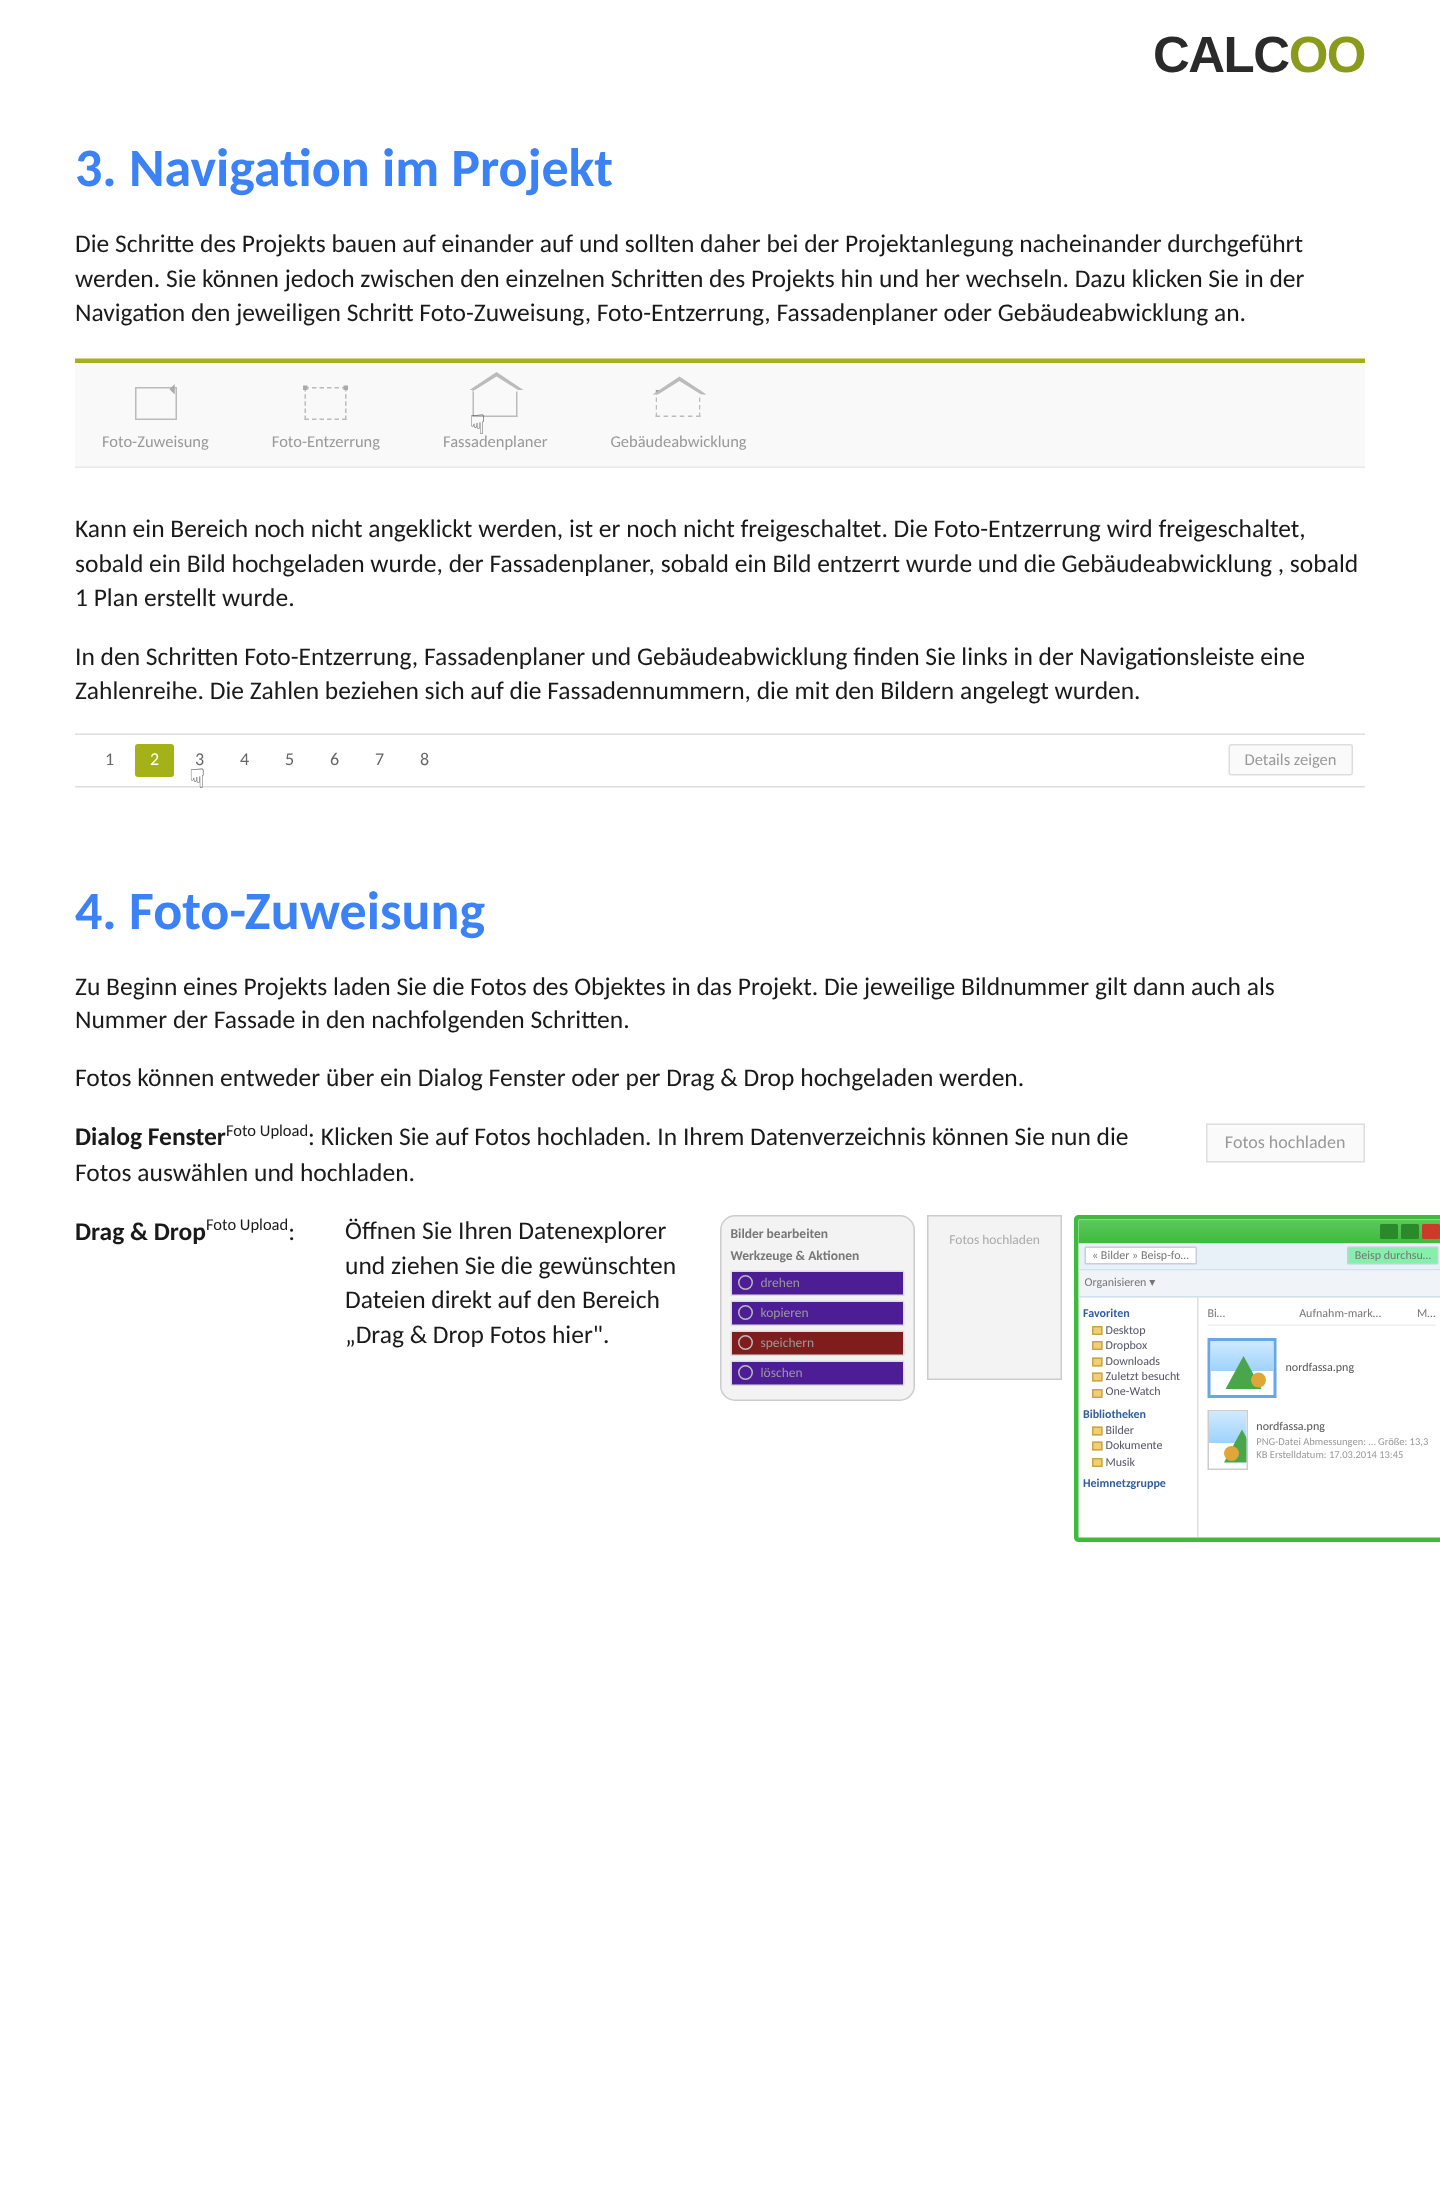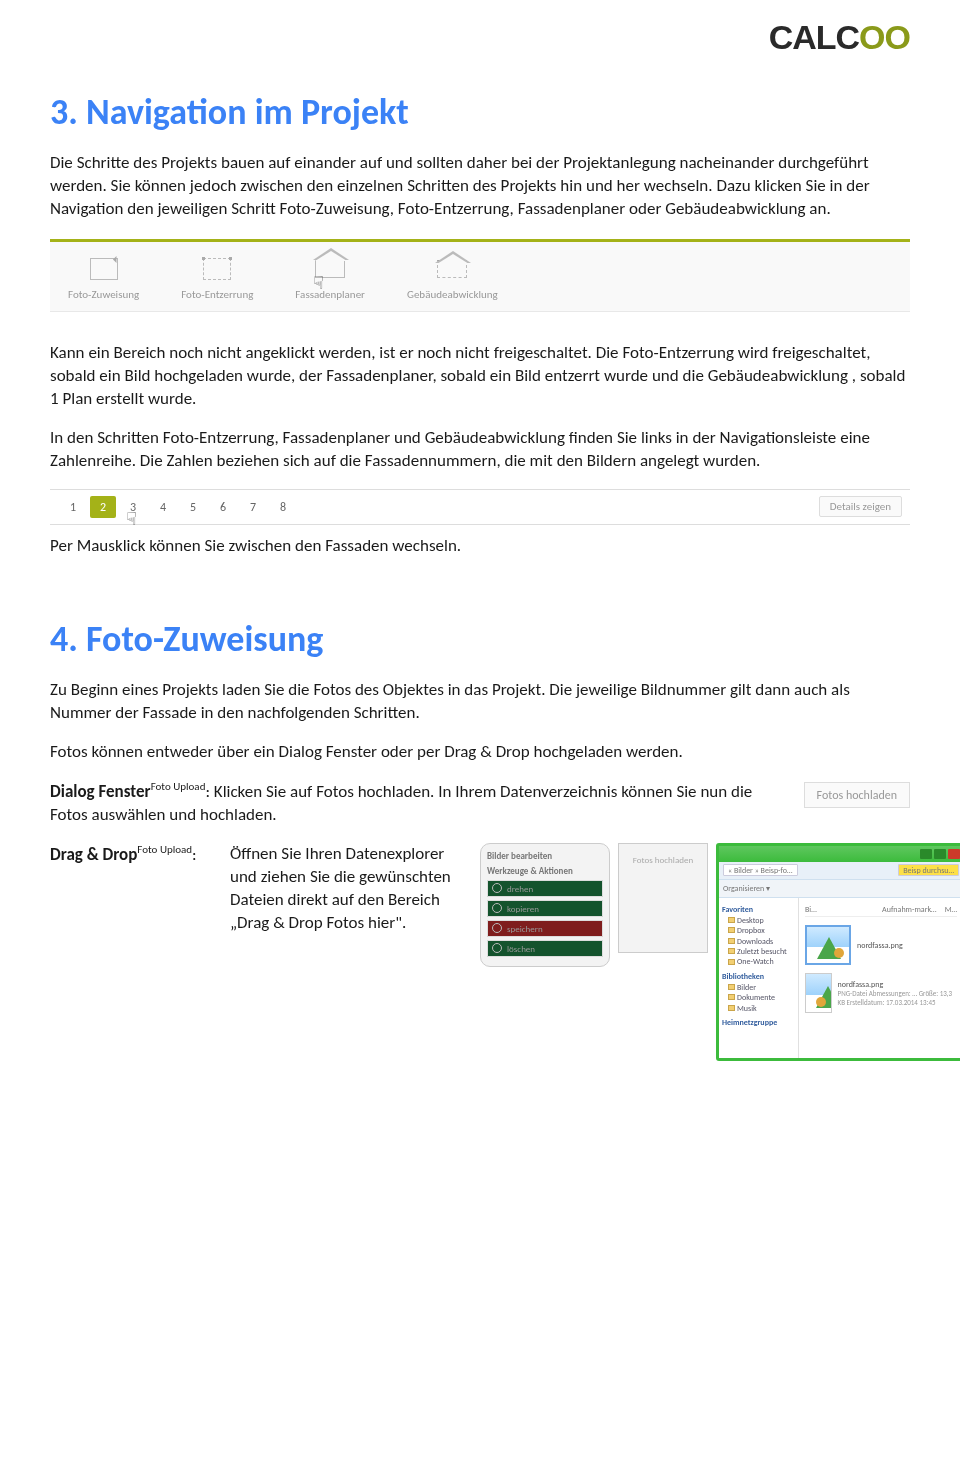--- a/index.html
+++ b/index.html
@@ -113,21 +113,21 @@
     flex: 1; display: flex; gap: 8px; align-items: flex-start;
     font-size: 9px; color: #888;
   }
   .panel {
     border: 1px solid #ccc; background: #f3f3f3; padding: 6px;
   }
   .panel.tools { width: 130px; border-radius: 10px; }
   .panel.tools .hdr { font-size: 9px; color: #777; margin-bottom: 4px; font-weight: 600; }
   .panel-row {
     display: flex; align-items: center; gap: 5px;
-    border: 1px solid #ddd; background: #14532d; margin: 3px 0; padding: 2px 4px;
+    border: 1px solid #ddd; background: #4c1d95; margin: 3px 0; padding: 2px 4px;
     border-radius: 1px; font-size: 9px; color: #999;
   }
   .panel-row .ic { width: 10px; height: 10px; border: 1px solid #bbb; border-radius: 50%; }
   .panel-row.sel { background: #7f1d1d; }
   .panel.drop { width: 90px; height: 110px; display: flex; align-items: flex-start; justify-content: center; }
   .panel.drop .lbl { font-size: 9px; color: #aaa; margin-top: 4px; }
   .explorer {
     width: 250px; border: 3px solid #3cbb3c; border-radius: 3px; background: #fff;
     position: relative; padding: 0; overflow: hidden;
   }
@@ -135,21 +135,21 @@
     height: 16px; background: linear-gradient(#5fc75f,#3cbb3c);
     display: flex; justify-content: flex-end; align-items: center; padding: 0 3px; gap: 2px;
   }
   .titlebar .wbtn { width: 12px; height: 10px; background: #2a8a2a; border-radius: 1px; }
   .titlebar .wbtn.close { background: #cc3a2a; }
   .explorer .toolbar {
     height: 18px; background: #e8f0f8; border-bottom: 1px solid #cfe0ef;
     display: flex; align-items: center; padding: 0 4px; gap: 3px; font-size: 8px; color: #777;
   }
   .toolbar .crumb { background: #fff; border: 1px solid #ccd; padding: 0 4px; border-radius: 1px; }
-  .toolbar .srch { margin-left: auto; background: #fde047; border: 1px solid #ccd; padding: 0 4px; border-radius: 1px; text-align: right; }
+  .toolbar .srch { margin-left: auto; background: #86efac; border: 1px solid #ccd; padding: 0 4px; border-radius: 1px; text-align: right; }
   .explorer .body { display: flex; height: 160px; }
   .tree {
     width: 80px; border-right: 1px solid #e0e0e0; padding: 4px 3px; font-size: 8px; color: #556;
   }
   .tree .tgrp { margin: 2px 0 4px 0; }
   .tree .tgrp .th { color: #335e9e; font-weight: 600; margin-bottom: 1px; }
   .tree .ti { margin-left: 6px; padding: 0; line-height: 1.3; display: flex; align-items: center; gap: 2px; }
   .tree .ti .fi { width: 7px; height: 6px; background: #f2cf73; border: 0.5px solid #caa54a; }
   .files { flex: 1; padding: 6px; display: flex; flex-direction: column; gap: 8px; }
   .file { display: flex; align-items: center; gap: 6px; }
@@ -223,21 +223,20 @@
       </div>
       <div class="num">4</div>
       <div class="num">5</div>
       <div class="num">6</div>
       <div class="num">7</div>
       <div class="num">8</div>
       <div class="details-btn">Details zeigen</div>
     </div>
   </div>
 
-  <p class="body">Per Mausklick können Sie zwischen den Fassaden wechseln.</p>
 
   <h2 class="section">4. Foto-Zuweisung</h2>
 
   <p class="body">Zu Beginn eines Projekts laden Sie die Fotos des Objektes in das Projekt. Die jeweilige Bildnummer gilt dann auch als Nummer der Fassade in den nachfolgenden Schritten.</p>
   <p class="body">Fotos können entweder über ein Dialog Fenster oder per Drag &amp; Drop hochgeladen werden.</p>
 
   <div>
     <div class="upload-btn">Fotos hochladen</div>
     <p class="body" style="max-width:720px">
       <span class="bold-lead">Dialog Fenster</span><span class="sup">Foto Upload</span><span>: Klicken Sie auf Fotos hochladen. In Ihrem Datenverzeichnis können Sie nun die Fotos auswählen und hochladen.</span>
@@ -333,21 +332,21 @@
               <div class="ti">
                   <span class="fi"></span>
                   <span>Musik</span>
                 </div>
             </div>
             <div class="tgrp">
               <div class="th">Heimnetzgruppe</div>
             </div>
           </div>
           <div class="files">
-            <div style="display:flex;gap:8px;font-size:8px;color:#777;border-bottom:1px solid #eee;padding-bottom:2px">
+            <div style="display:flex;gap:24px;font-size:8px;color:#777;border-bottom:1px solid #eee;padding-bottom:2px">
               <span>Bi…</span>
               <span style="margin-left:auto">Aufnahm-mark…</span>
               <span>M…</span>
             </div>
             <div class="file">
               <div class="thumb sel">
                 <div class="sky"></div>
                   <div class="cone"></div>
                   <div class="ball"></div>
               </div>

